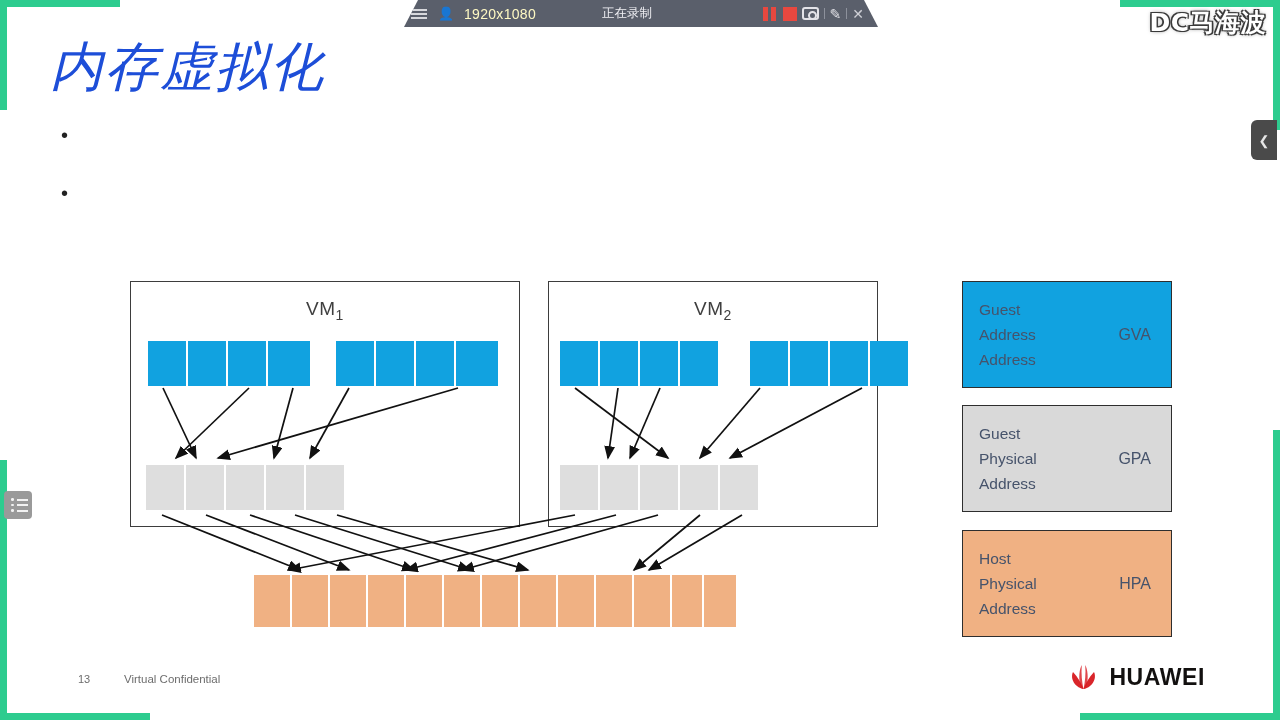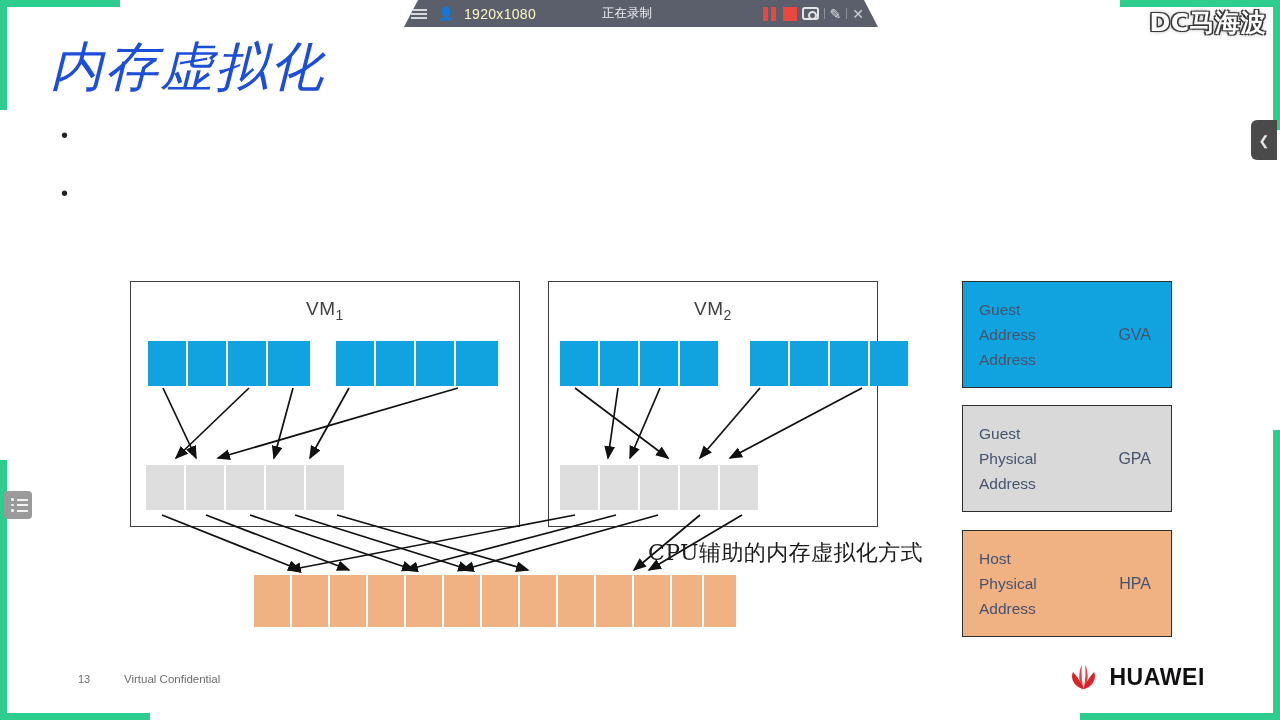--- a/index.html
+++ b/index.html
@@ -268,21 +268,20 @@
       <path d="M337,515 L528,570"></path>
 
       <path d="M575,515 L289,570"></path>
       <path d="M616,515 L406,570"></path>
       <path d="M658,515 L462,570"></path>
       <path d="M700,515 L634,570"></path>
       <path d="M742,515 L649,570"></path>
     </g>
   </svg>
 
-  <div class="cpu-note">CPU辅助的内存虚拟化方式</div>
 </div>
 
 <div class="legend-box lg-gva" style="left:962px; top:281px; width:210px; height:107px;">
   <div class="legend-name">
     <div>Guest</div>
     <div>Address</div>
     <div>Address</div>
   </div>
   <div class="legend-abbr">GVA</div>
 </div>

